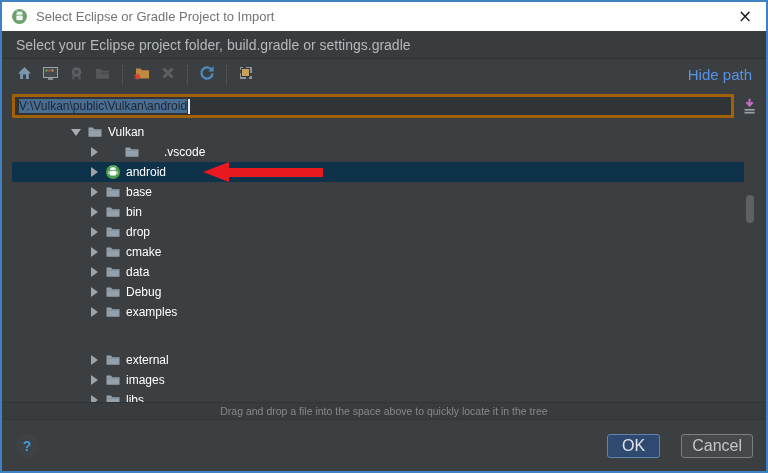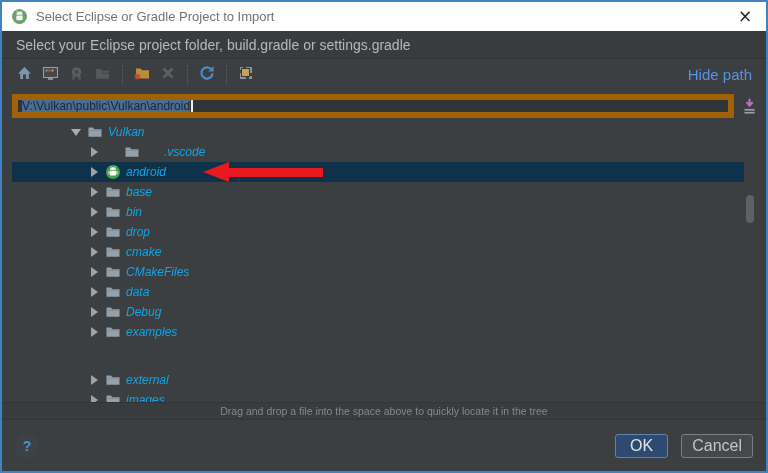--- a/index.html
+++ b/index.html
@@ -22,29 +22,29 @@
   .subtitle { height: 28px; background: #393c3e; border-bottom: 1px solid #303335;
     color: #b5b9bc; font-size: 14px; display: flex; align-items: center; padding-left: 14px; flex: 0 0 auto; }
   
   .toolbar { height: 31px; display: flex; align-items: center; padding: 0 12px 0 10px; flex: 0 0 auto; }
   .tbtn { width: 25px; height: 24px; display: flex; align-items: center; justify-content: center;
     background: transparent; border: none; margin-right: 1px; }
   .tsep { width: 1px; height: 20px; border-left: 1px dotted #5d6163; margin: 0 6px; }
   .hide-path { margin-left: auto; color: #5692e8; font-size: 15px; cursor: pointer; padding-right: 2px; }
   
   .path-row { height: 32px; display: flex; align-items: center; padding: 0 8px 0 10px; flex: 0 0 auto; }
-  .path-input { flex: 1; height: 24px; background: #313436; border: 6px solid #a16207;
+  .path-input { flex: 1; height: 24px; background: #313436; border: 3px solid #a16207;
     border-radius: 1px; display: flex; align-items: center; padding: 0 4px; overflow: hidden; }
   .path-sel { background: #4a6d92; color: #1c2633; font-size: 12px; white-space: pre; }
   .caret { display: inline-block; width: 2px; height: 15px; background: #eceff2; margin-left: 1px; }
   .hist-ic { width: 18px; height: 18px; margin-left: 6px; flex: 0 0 auto; }
   
   .tree { height: 280px; position: relative; overflow: hidden; flex: 0 0 auto; }
   .trow { height: 20px; display: flex; align-items: center; position: relative;
-    margin: 0 22px 0 10px; color: #0ea5e9; font-size: 12px; font-style: italic; }
+    margin: 0 22px 0 10px; color: #ffffff; font-size: 12px; }
   .trow.sel { background: #0e3249; }
   .tw { width: 12px; height: 12px; position: relative; flex: 0 0 auto; margin-right: 4px; }
   .tw.collapsed::before { content:''; position: absolute; left: 2px; top: 1px;
     border-left: 7px solid #9ea3a7; border-top: 5px solid transparent; border-bottom: 5px solid transparent; }
   .tw.expanded::before { content:''; position: absolute; left: 0; top: 3px;
     border-top: 7px solid #a9adb1; border-left: 5px solid transparent; border-right: 5px solid transparent; }
   .ticon { width: 16px; height: 16px; margin-right: 5px; flex: 0 0 auto; }
   .ticon svg { display: block; }
   .red-arrow { position: absolute; left: 191px; top: 50%; transform: translateY(-50%);
     display: flex; align-items: center; }
@@ -58,21 +58,21 @@
     color: #85888b; font-size: 10.5px; text-align: center; line-height: 16px; flex: 0 0 auto; }
   
   .footer { flex: 1; border-top: 1px solid #333639; display: flex; align-items: center;
     padding: 0 13px; }
   .help-circle { width: 24px; height: 24px; border-radius: 50%; background: #3f4244;
     color: #3b9be0; font-size: 14px; font-weight: bold; display: flex; align-items: center;
     justify-content: center; border: none; }
   .btn { height: 24px; border-radius: 3px; font-size: 16px; font-family: "Liberation Sans", sans-serif; }
   .btn-ok { margin-left: auto; min-width: 52px; background: #2e4a70; border: 1px solid #5f83ad;
     color: #dfe3e8; padding: 0 14px; }
-  .btn-cancel { margin-left: 13px; min-width: 56px; background: #45494b; border: 1px solid #7b7f81;
+  .btn-cancel { margin-left: 21px; min-width: 56px; background: #45494b; border: 1px solid #7b7f81;
     color: #c3c6c9; padding: 0 10px; }
 </style>
 </head>
 <body>
 
 <div class="window">
 
   <div class="titlebar">
     <span class="app-ic">
       <svg width="17" height="17" viewBox="0 0 16 16">
@@ -260,30 +260,20 @@
         <span>cmake</span>
       </div>
       <div class="trow" style="padding-left: 77px;">
         <span class="tw collapsed"></span>
         <span class="ticon">
           <svg width="16" height="16" viewBox="0 0 16 16">
             <path d="M1.5 3.5 h4.4 l1.4 1.8 h7.2 v7.4 h-13 z" fill="#94a0aa"></path>
             <path d="M1.5 6.4 h13" stroke="#7f8b95" stroke-width="0.8"></path>
           </svg>
         </span>
-        <span>CMakeFiles</span>
-      </div>
-      <div class="trow" style="padding-left: 77px;">
-        <span class="tw collapsed"></span>
-        <span class="ticon">
-          <svg width="16" height="16" viewBox="0 0 16 16">
-            <path d="M1.5 3.5 h4.4 l1.4 1.8 h7.2 v7.4 h-13 z" fill="#94a0aa"></path>
-            <path d="M1.5 6.4 h13" stroke="#7f8b95" stroke-width="0.8"></path>
-          </svg>
-        </span>
         <span>data</span>
       </div>
       <div class="trow" style="padding-left: 77px;">
         <span class="tw collapsed"></span>
         <span class="ticon">
           <svg width="16" height="16" viewBox="0 0 16 16">
             <path d="M1.5 3.5 h4.4 l1.4 1.8 h7.2 v7.4 h-13 z" fill="#94a0aa"></path>
             <path d="M1.5 6.4 h13" stroke="#7f8b95" stroke-width="0.8"></path>
           </svg>
         </span>

